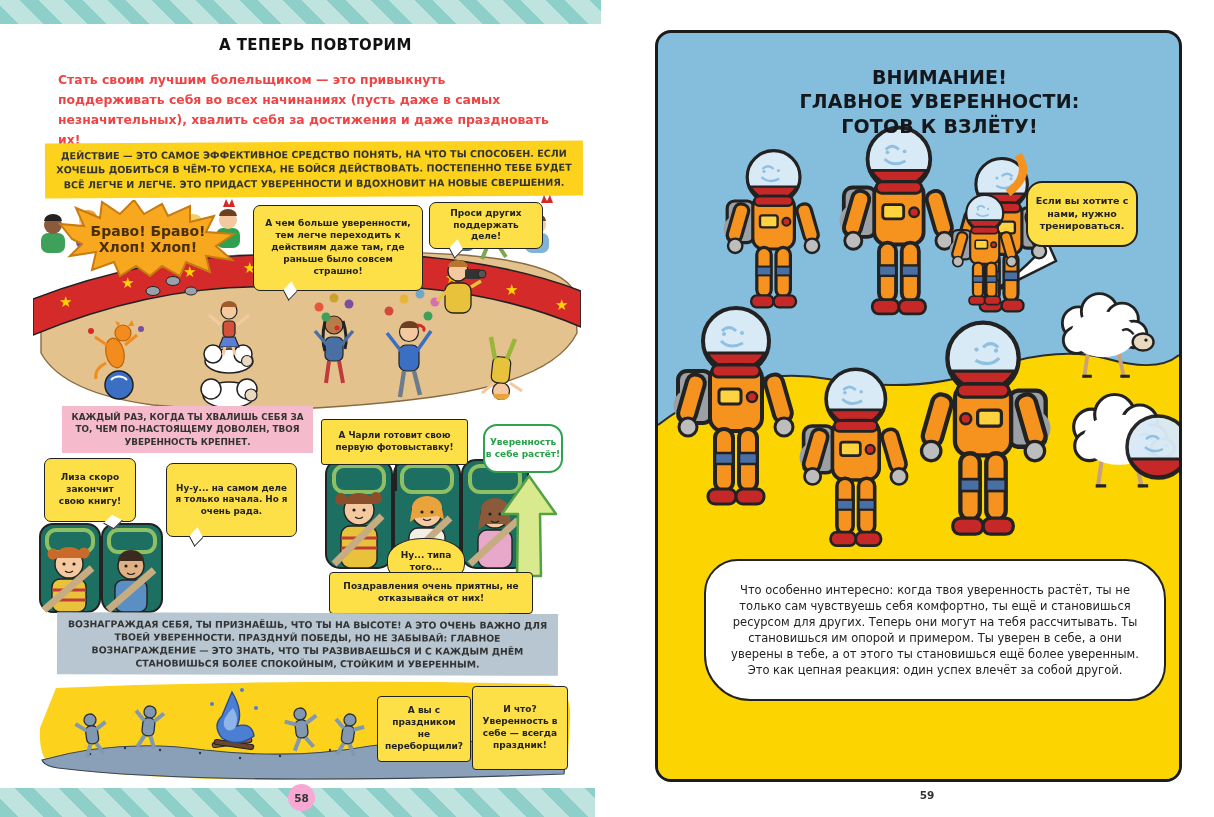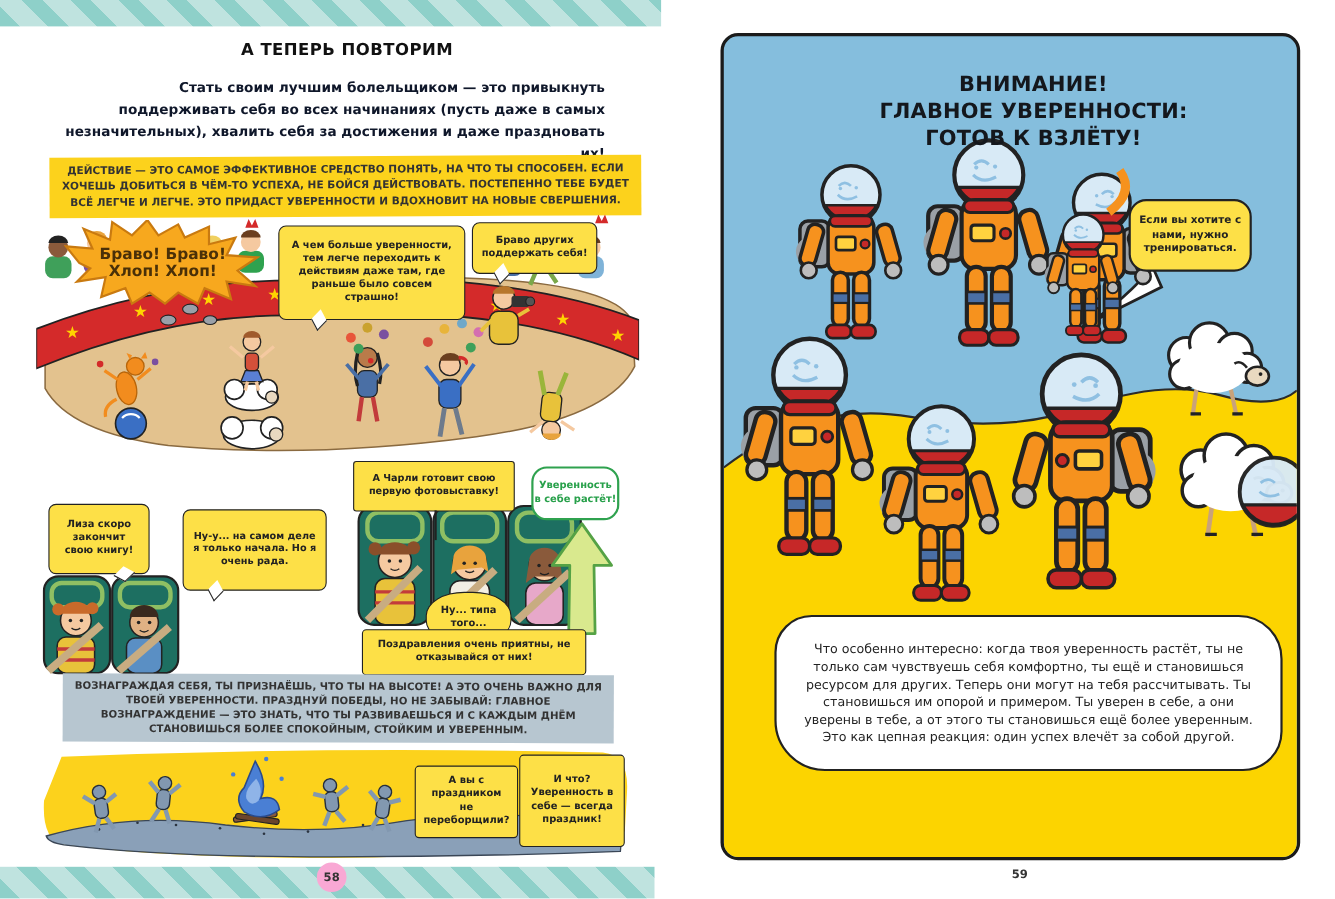--- a/index.html
+++ b/index.html
@@ -19,21 +19,21 @@
           background:#fff;border-right:1.7px solid #222;border-bottom:1.7px solid #222;
           transform:rotate(62deg) skew(18deg);}
   .tail-br::after{content:"";position:absolute;right:18%;bottom:-7px;width:11px;height:11px;
           background:#fff;border-right:1.7px solid #222;border-bottom:1.7px solid #222;
           transform:rotate(28deg) skew(-18deg);}
   .connector::after{content:"";position:absolute;left:50%;bottom:-27px;width:2px;height:27px;
           background:#222;}
   .pre{white-space:pre-line;}
   
   .page-title{font-weight:700;font-size:15px;letter-spacing:.4px;text-align:center;color:#111;padding-left:12px;}
-  .intro{font-weight:700;font-size:12.4px;line-height:1.6;text-align:right;color:#0f172a;}
+  .intro{font-weight:700;font-size:12.4px;line-height:1.6;text-align:left;color:#ef4444;}
   
   .green-bubble{background:#fff;border:2px solid #2fa24f;border-radius:14px;color:#27a04a;
           font-weight:700;display:flex;align-items:center;justify-content:center;
           text-align:center;line-height:1.3;z-index:6;}
   
   .frame{border:3px solid #1b1b1b;border-radius:16px;background:#85bedd;overflow:hidden;}
   .r-title{font-weight:700;font-size:19px;line-height:1.28;text-align:center;color:#14171c;
            letter-spacing:.2px;z-index:4;}
   .body-blob{background:#fff;border:2.6px solid #222;border-radius:34px 40px 36px 46px;
            display:flex;align-items:center;justify-content:center;text-align:center;
@@ -222,22 +222,23 @@
     <div class="abs" style="left:58px;top:176px;width:180px;height:78px;z-index:6;">
       <svg width="180" height="78" viewBox="0 0 180 78" style="position:absolute;left:0;top:0;">
         <polygon points="14,39 2,24 26,26 18,8 42,18 44,2 62,14 76,0 86,14 104,4 110,16 132,6 132,22 156,16 148,32 176,34 158,46 174,60 148,56 152,72 128,62 122,76 104,66 92,76 78,66 62,76 56,62 34,70 38,52 12,56 24,44" fill="#f7a81e" stroke="#c97a10" stroke-width="2"></polygon>
       </svg>
       <div class="abs pre" style="left:0;top:0;width:180px;height:78px;display:flex;align-items:center;justify-content:center;text-align:center;font-weight:700;font-size:14px;color:#4a3008;">Браво! Браво!
 Хлоп! Хлоп!</div>
     </div>
 
     <div class="abs bubble tail-bl" style="left:253px;top:181px;width:170px;height:86px;font-size:9px;">А чем больше уверенности, тем легче переходить к действиям даже там, где раньше было совсем страшно!</div>
 
-    <div class="abs bubble tail-bl" style="left:429px;top:178px;width:114px;height:47px;font-size:9px;">Браво других поддержать себя!</div>
-
+    <div class="abs bubble tail-bl" style="left:429px;top:178px;width:114px;height:47px;font-size:9px;">Проси других поддержать деле!</div>
+
+    <div class="abs info-box" style="left:62px;top:382px;width:251px;font-size:8.8px;background:#f5bacb;padding:5px 8px;z-index:6;">КАЖДЫЙ РАЗ, КОГДА ТЫ ХВАЛИШЬ СЕБЯ ЗА ТО, ЧЕМ ПО-НАСТОЯЩЕМУ ДОВОЛЕН, ТВОЯ УВЕРЕННОСТЬ КРЕПНЕТ.</div>
 
     <div class="abs bubble connector" style="left:321px;top:395px;width:147px;height:46px;font-size:8.8px;border-radius:3px;">А Чарли готовит свою первую фотовыставку!</div>
 
     <div class="abs green-bubble pre" style="left:483px;top:400px;width:76px;height:45px;font-size:9px;">Уверенность
 в себе растёт!</div>
 
     <svg class="abs" style="left:500px;top:450px;width:58px;height:104px;z-index:4;" viewBox="0 0 58 104">
       <polygon points="29,2 56,40 40,40 41,102 17,102 18,40 2,40" fill="#d9e98e" stroke="#55a245" stroke-width="2.5" stroke-linejoin="round"></polygon>
     </svg>
 

